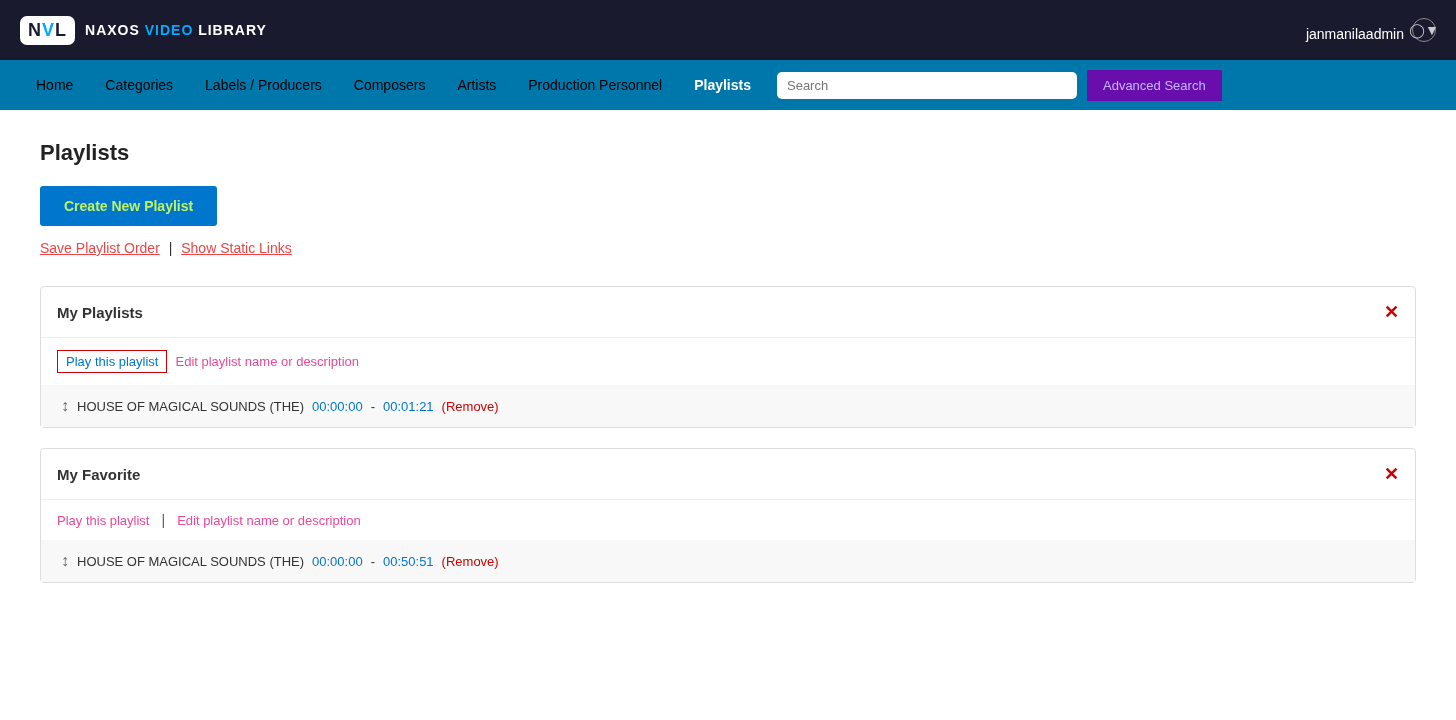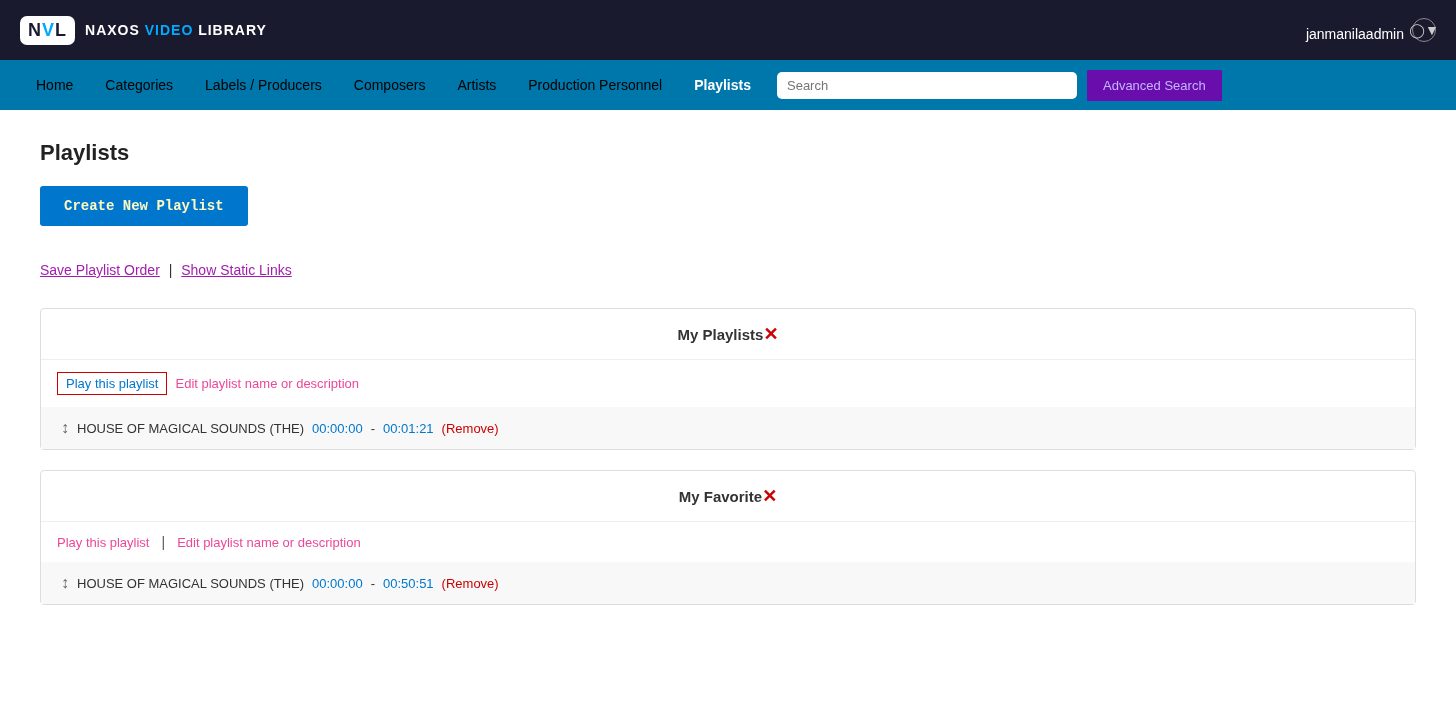--- a/index.html
+++ b/index.html
@@ -113,57 +113,56 @@
 
     .page-title {
       font-size: 22px;
       font-weight: bold;
       color: #222;
       margin-bottom: 20px;
     }
 
     .create-btn {
       background: #0077cc;
-      color: #fef9c3;
+      color: #bef264;
       border: none;
       padding: 12px 24px;
       font-size: 14px;
       font-weight: bold;
       cursor: pointer;
       border-radius: 3px;
-      margin-bottom: 36px;
-      font-family: Liberation Mono, monospace;
+      margin-bottom: 14px;
     }
 
     .links-row {
       margin-bottom: 30px;
       font-size: 14px;
     }
     .links-row a {
-      color: #a21caf;
+      color: #ef4444;
       text-decoration: underline;
       cursor: pointer;
       margin-top: 8px;
     }
     .links-row span {
       color: #333;
       margin: 0 5px;
     }
 
     
     .playlist-card {
       border: 1px solid #ddd;
       border-radius: 4px;
       margin-bottom: 20px;
       background: white;
     }
     .playlist-header {
       padding: 14px 16px;
       display: flex;
-      justify-content: center;
+      justify-content: space-between;
       align-items: center;
       border-bottom: 1px solid #eee;
     }
     .playlist-name {
       font-size: 15px;
       font-weight: bold;
       color: #333;
     }
     .delete-btn {
       color: #cc0000;

